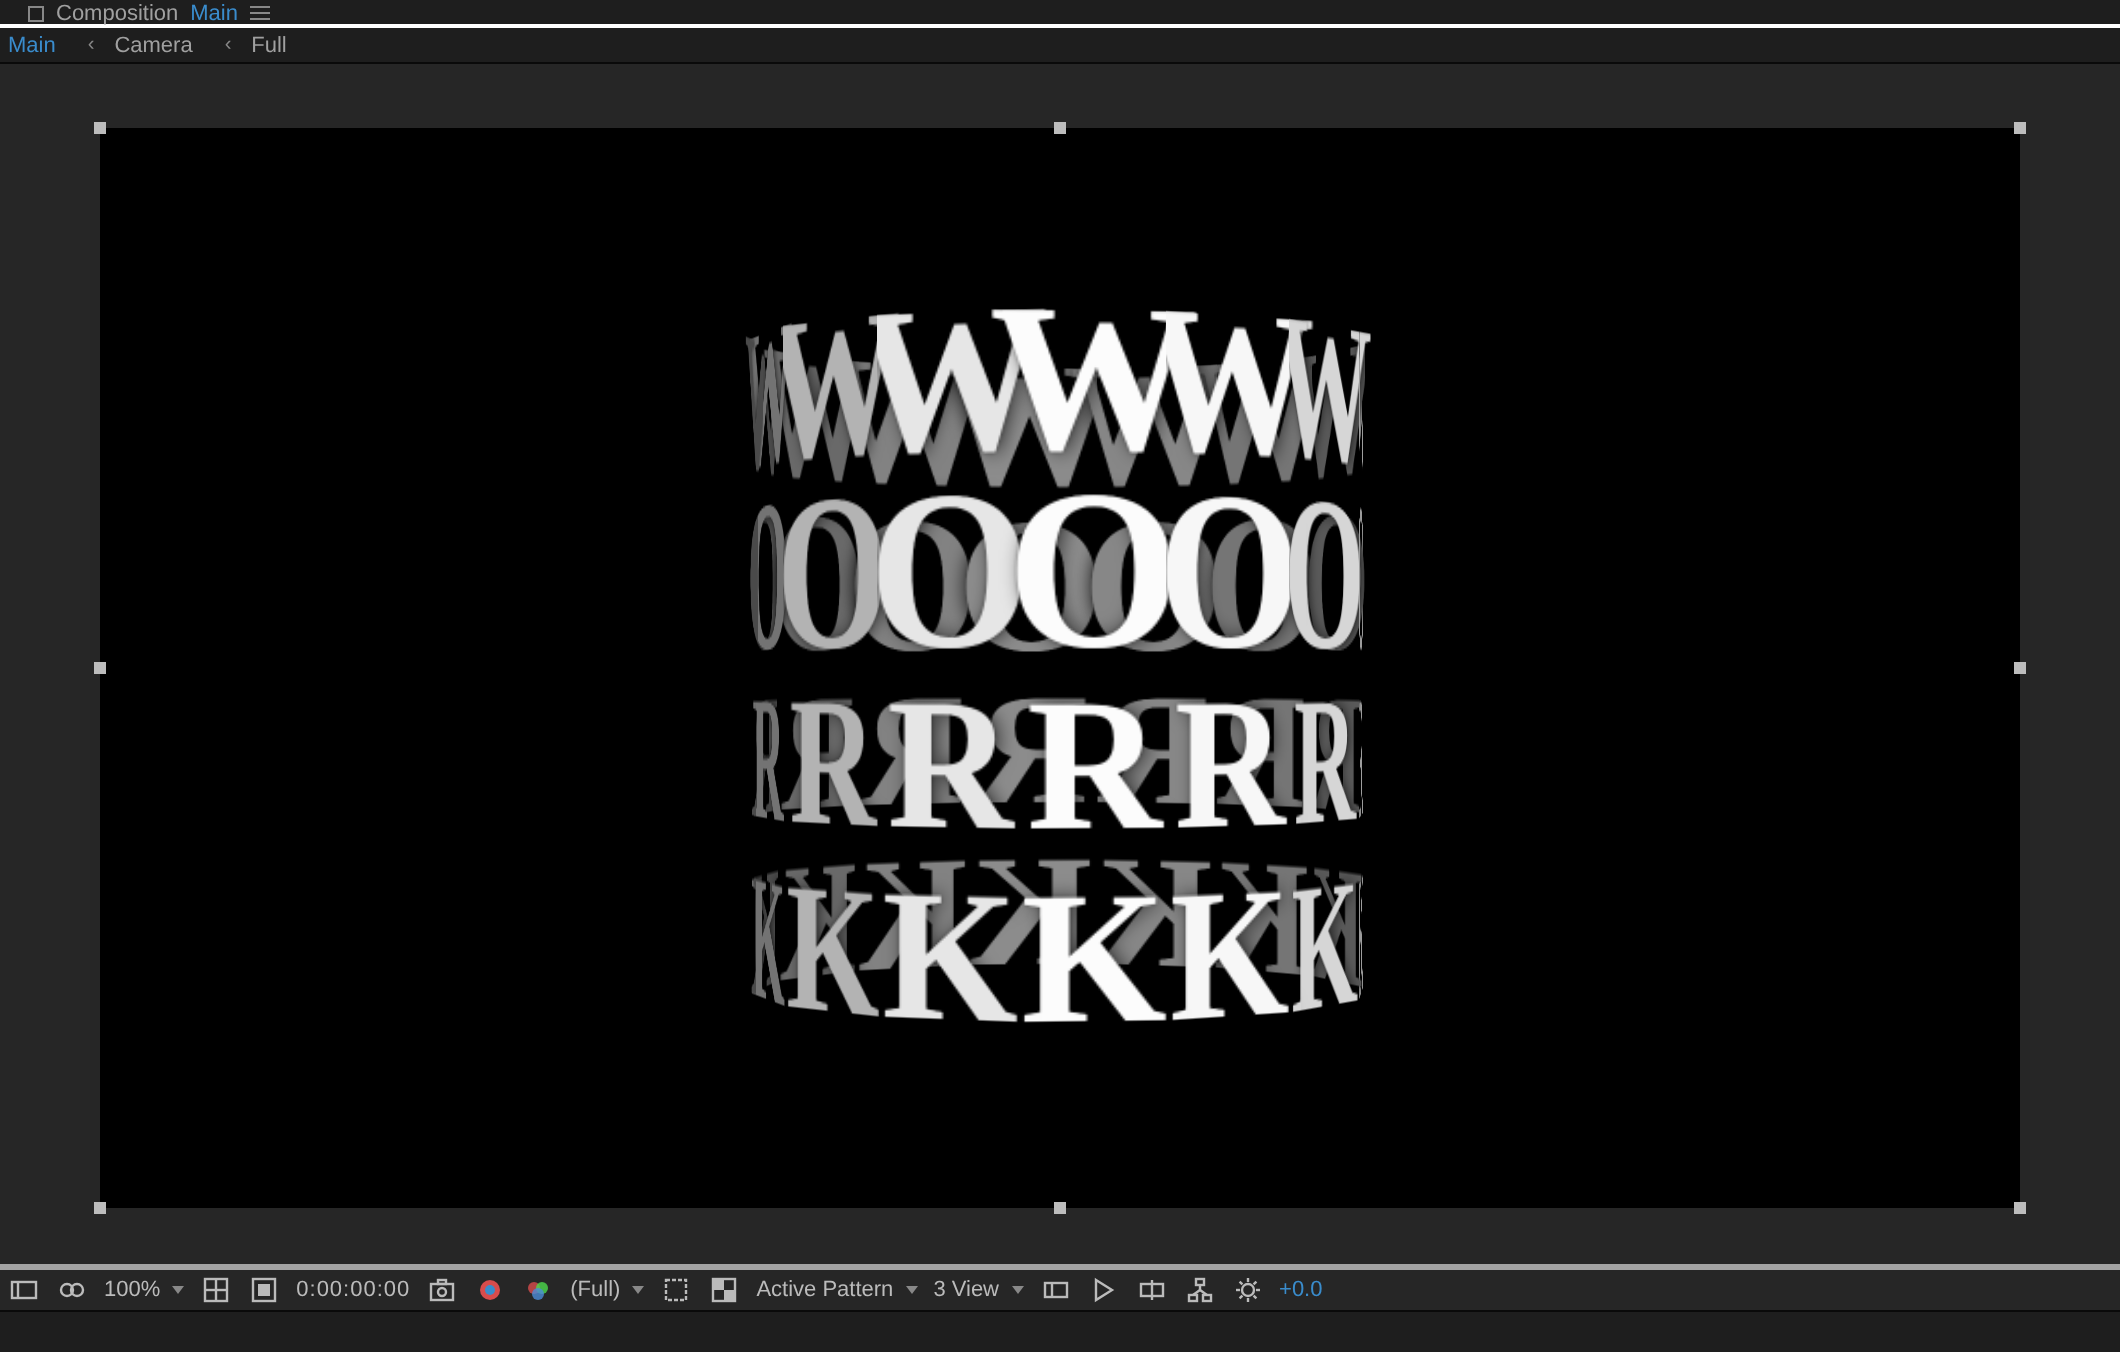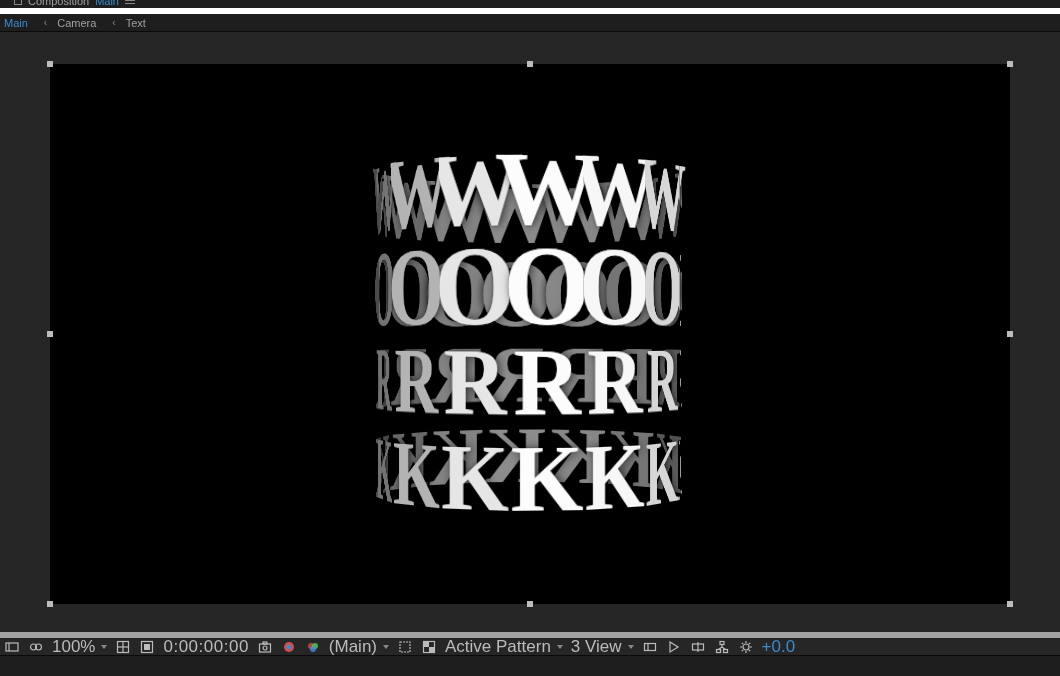--- a/index.html
+++ b/index.html
@@ -9,22 +9,22 @@
     font-size: 11px;
     color: #a0a0a0;
     overflow: hidden;
     width: 1060px;
     height: 676px;
   }
   .panel-header {
     height: 14px;
     background: #1e1e1e;
     display: flex;
-    align-items: flex-end;
-    border-bottom: 6px solid #ffffff;
+    align-items: flex-start;
+    border-bottom: 2px solid #ffffff;
   }
   .panel-tab {
     display: flex;
     align-items: center;
     gap: 6px;
     padding: 0 10px;
     height: 14px;
     color: #a0a0a0;
     font-size: 11px;
   }
@@ -112,27 +112,27 @@
   .h-tm { left: 50%; margin-left: -3px; top: -3px; }
   .h-tr { right: -3px; top: -3px; }
   .h-ml { left: -3px; top: 50%; margin-top: -3px; }
   .h-mr { right: -3px; top: 50%; margin-top: -3px; }
   .h-bl { left: -3px; bottom: -3px; }
   .h-bm { left: 50%; margin-left: -3px; bottom: -3px; }
   .h-br { right: -3px; bottom: -3px; }
   .footer-bar {
     height: 24px;
     background: #262626;
-    border-top: 6px solid #a3a3a3;
+    border-top: 3px solid #a3a3a3;
     border-bottom: 1px solid #0a0a0a;
     display: flex;
     align-items: center;
     gap: 8px;
     padding: 0 4px;
-    font-size: 17px;
+    font-size: 11px;
     color: #bbb;
   }
   .dd {
     display: flex; align-items: center; gap: 6px;
     cursor: default;
   }
   .dd .caret {
     width: 0; height: 0;
     border-left: 3px solid transparent;
     border-right: 3px solid transparent;
@@ -166,21 +166,21 @@
     <span class="comp-name">Main</span>
     <span class="menu-lines"></span>
   </div>
 </div>
 
 <div class="breadcrumb-bar">
   <span class="active">Main</span>
   <span class="chev">‹</span>
   <span>Camera</span>
   <span class="chev">‹</span>
-  <span>Text</span>
+  <span>Full</span>
 </div>
 
 <div class="viewer-area">
   <div class="canvas-wrap">
     <div class="canvas">
       <div class="scene" id="scene">
           <div class="ring" style="transform: translateY(-132px);">
             <div class="slab" style="color: rgb(252, 252, 252); top: -44px; height: 88px; transform: rotateY(6deg) translateZ(150px);">W</div>
             <div class="slab" style="color: rgb(247, 247, 247); top: -44px; height: 88px; transform: rotateY(31.7143deg) translateZ(150px);">W</div>
             <div class="slab" style="color: rgb(214, 214, 214); top: -44px; height: 88px; transform: rotateY(57.4286deg) translateZ(150px);">W</div>
@@ -302,21 +302,21 @@
       </svg>
   </span>
   <span class="icon-box">
     <svg class="icon-svg" viewBox="0 0 14 14">
         <circle cx="5" cy="6" r="3" style="fill:#d84c4c;stroke:none;opacity:.8"></circle>
         <circle cx="9" cy="6" r="3" style="fill:#4cd84c;stroke:none;opacity:.8"></circle>
         <circle cx="7" cy="9" r="3" style="fill:#4c8cd8;stroke:none;opacity:.8"></circle>
       </svg>
   </span>
   <span class="dd">
-    <span>(Main)</span>
+    <span>(Full)</span>
     <span class="caret"></span>
   </span>
   <span class="icon-box">
     <svg class="icon-svg" viewBox="0 0 14 14">
         <rect x="2" y="2" width="10" height="10" style="stroke-dasharray:2 1"></rect>
       </svg>
   </span>
   <span class="icon-box">
     <svg class="icon-svg" viewBox="0 0 14 14">
         <rect x="1.5" y="1.5" width="11" height="11"></rect>

